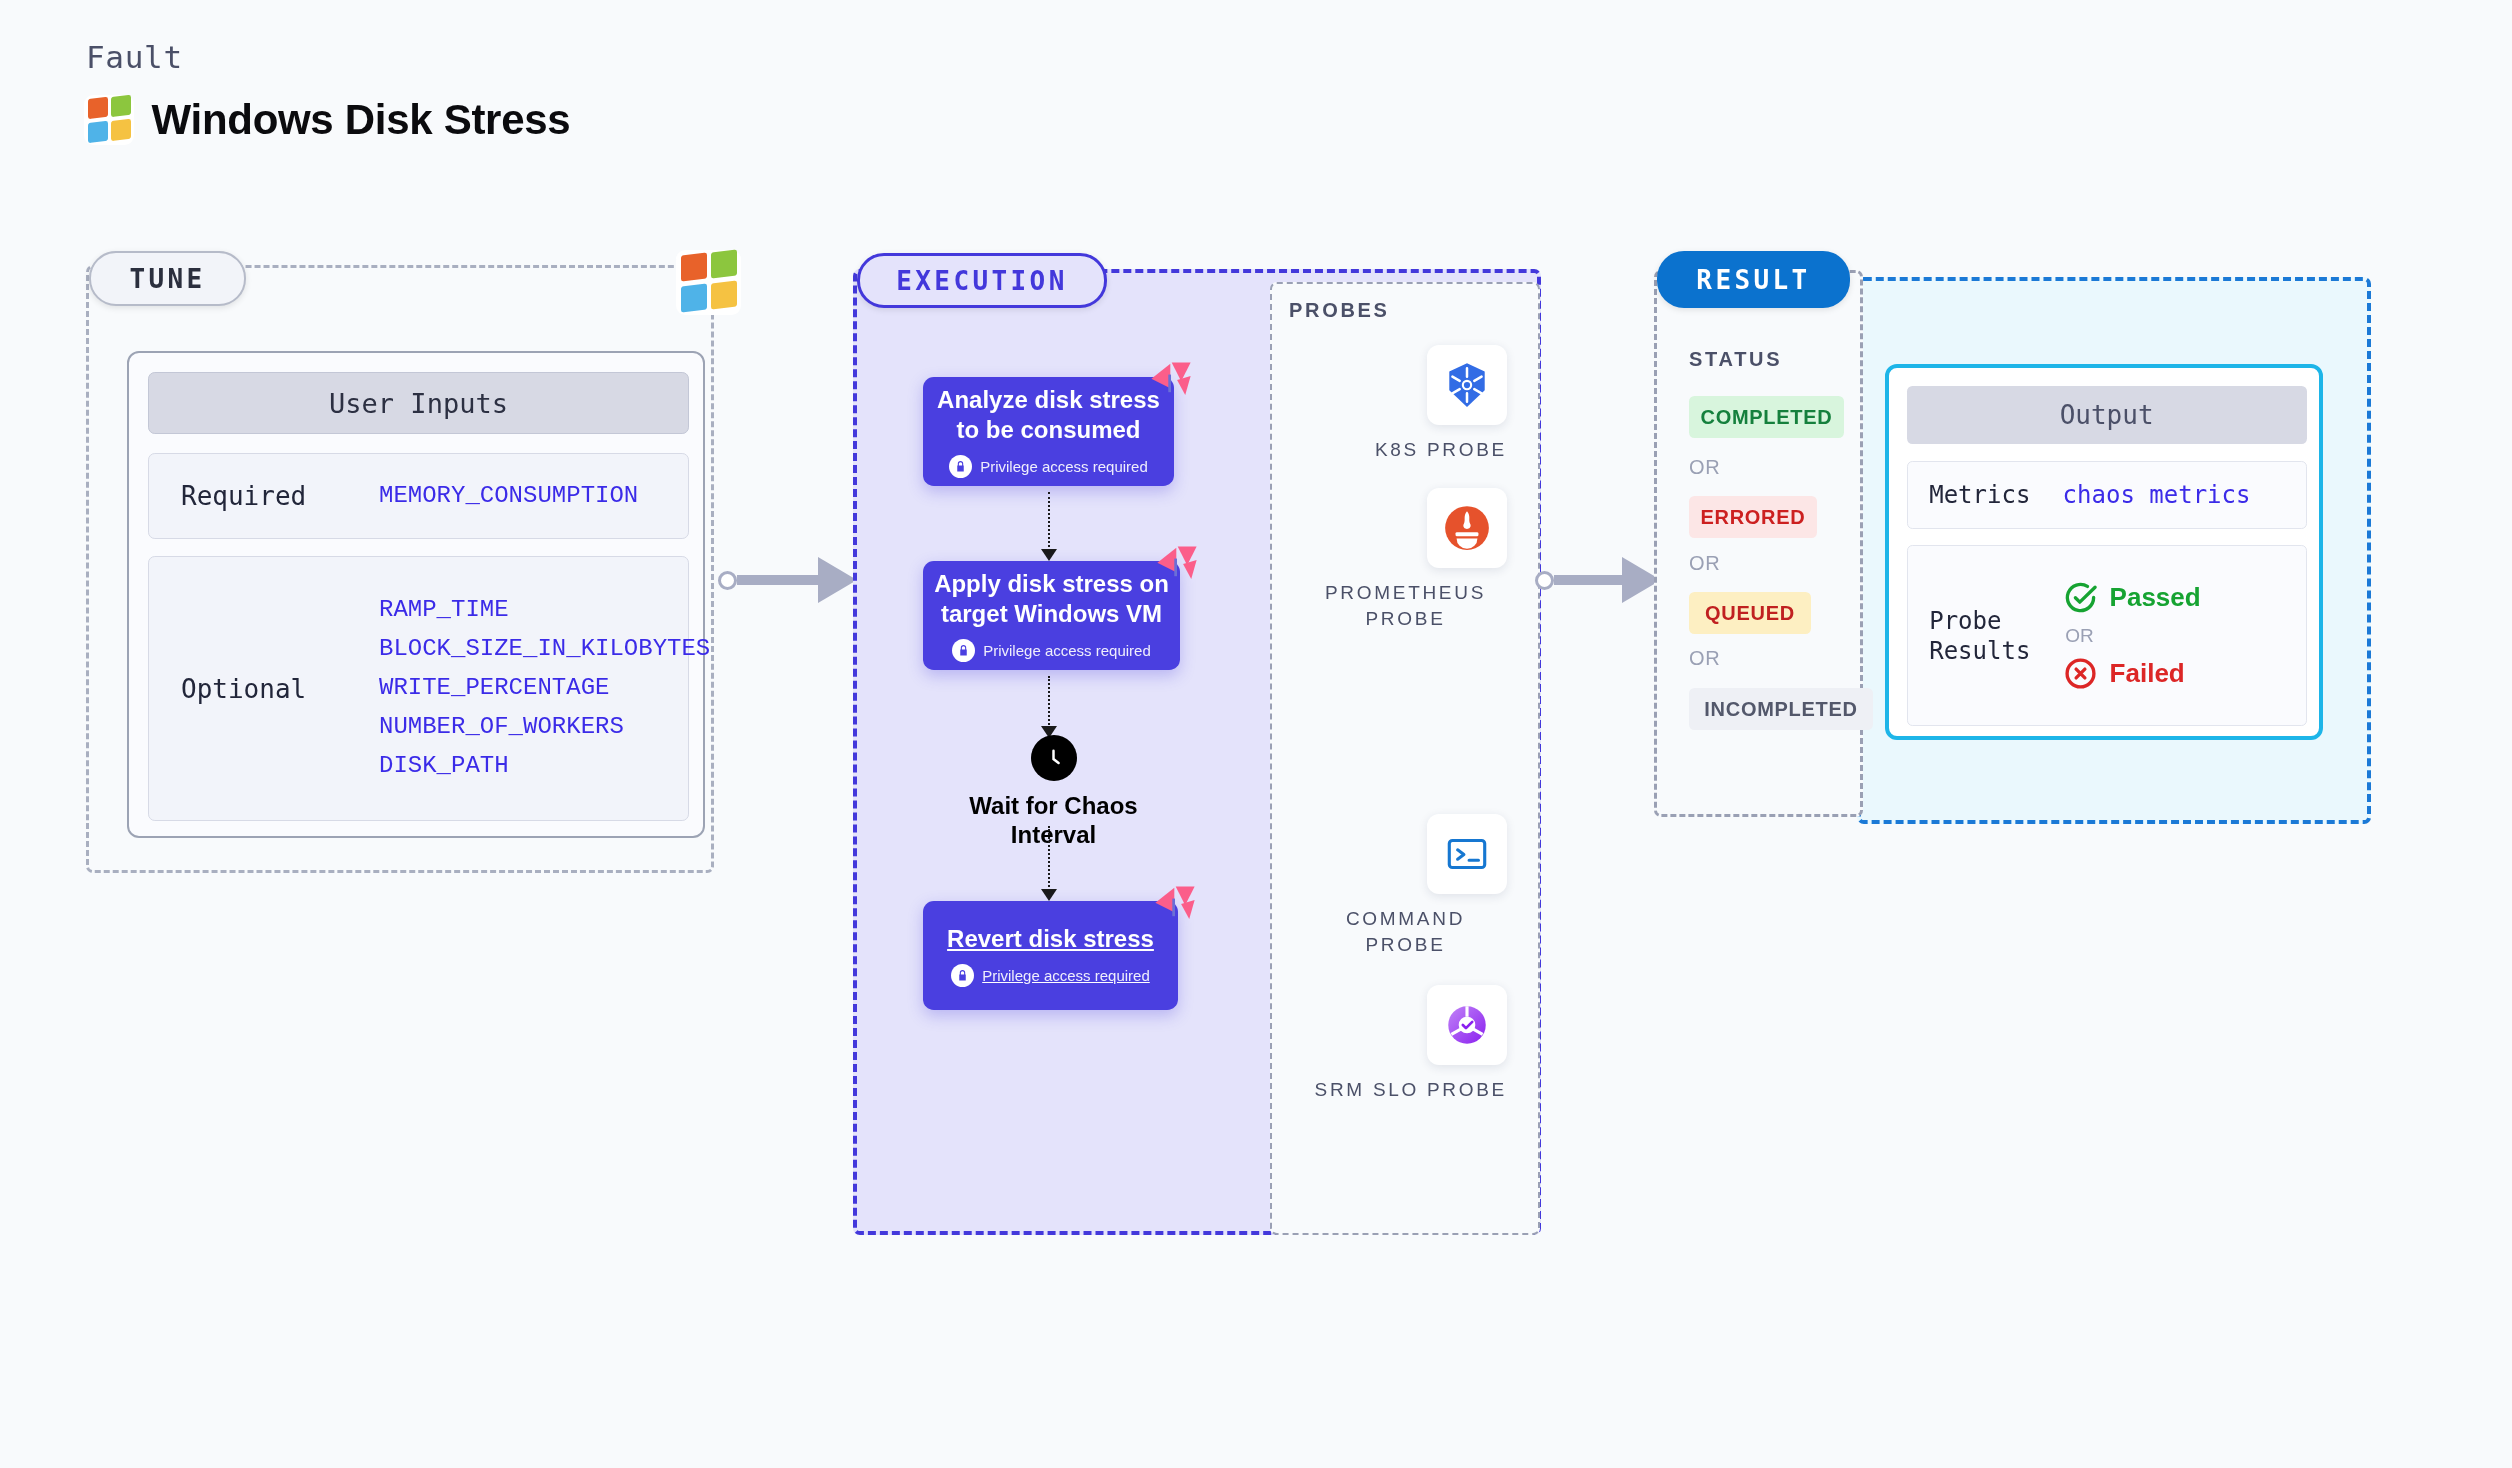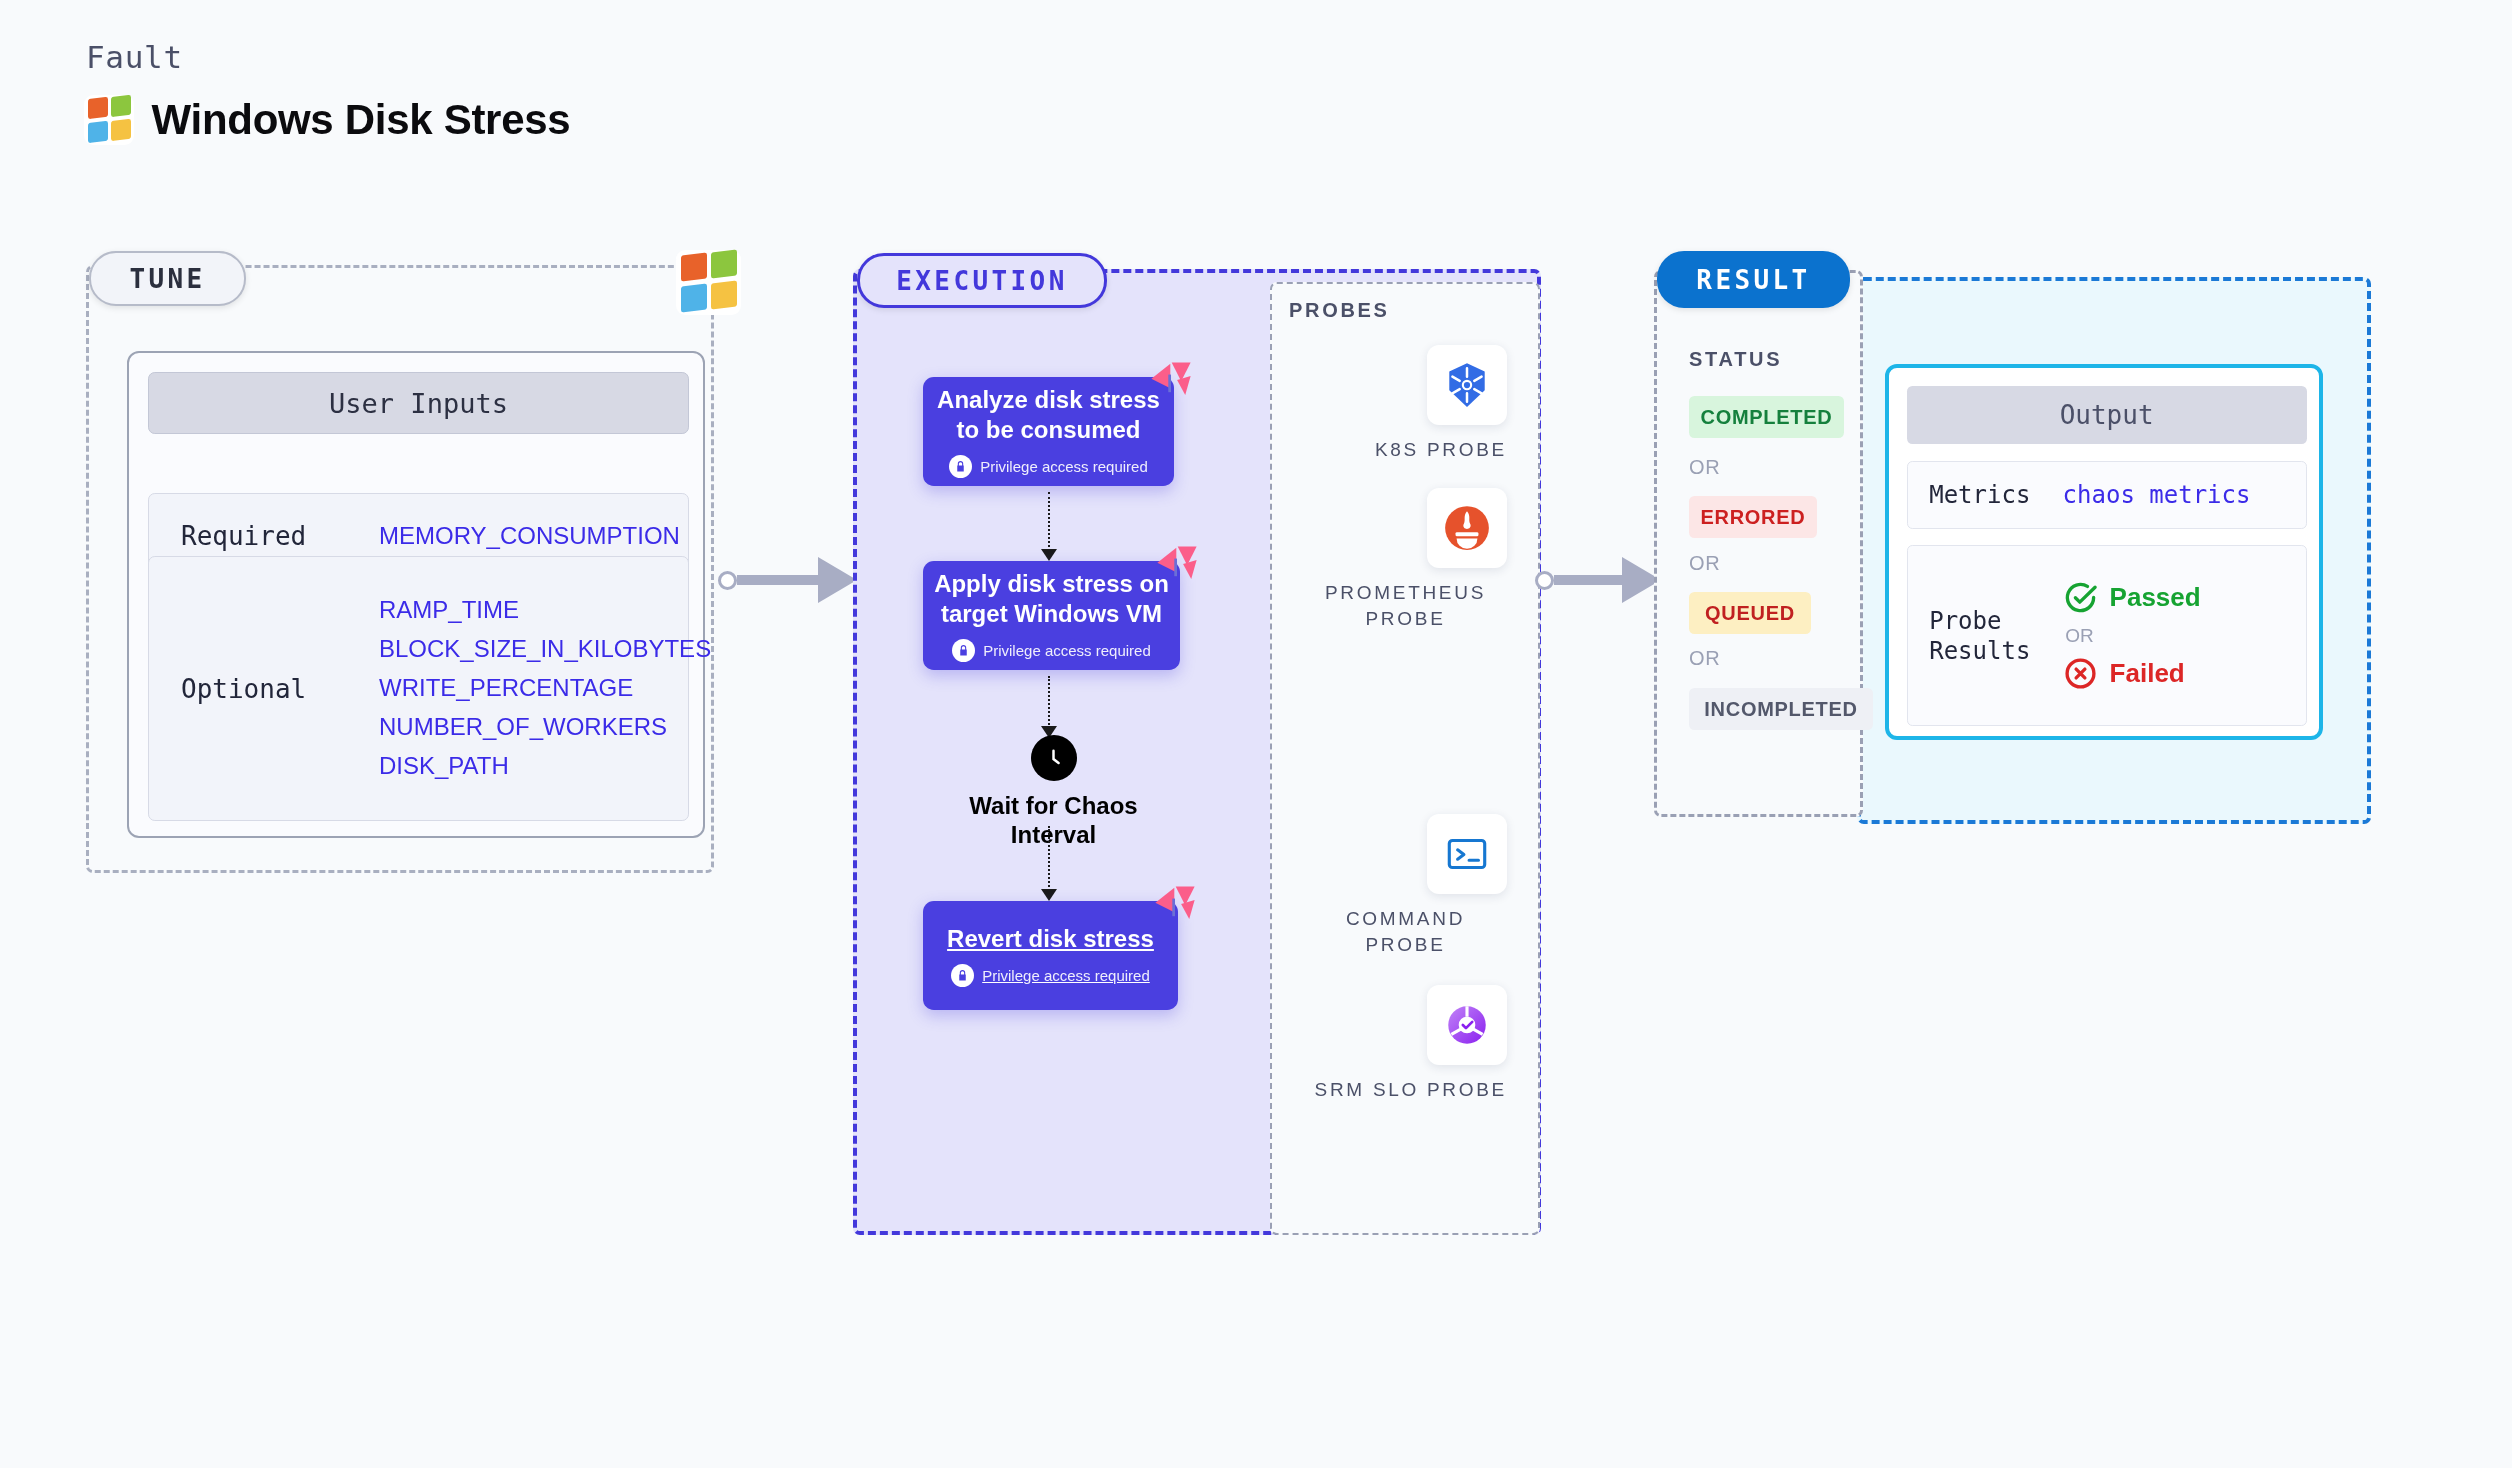--- a/index.html
+++ b/index.html
@@ -52,25 +52,25 @@
 
   
   .tune-card { position: absolute; left: 127px; top: 351px; width: 578px; height: 487px;
                background: #FAFBFE; border: 2.7px solid #9CA3B4; border-radius: 12px; }
   .ui-head { position: absolute; left: 19px; top: 19px; width: 541px; height: 62px;
              background: #D7D9E4; border: 1.4px solid #C3C7D6; border-radius: 6.8px;
              display: flex; align-items: center; justify-content: center;
              font-family: "DejaVu Sans Mono", monospace; font-size: 27px; color: #2C3042; }
   .param-box { position: absolute; left: 19px; background: #F2F4FA;
                border: 1.4px solid #D7DAE6; border-radius: 6.8px; display: flex; align-items: center; }
-  .pb-req { top: 100px; width: 541px; height: 86px; margin-top: 40px; }
+  .pb-req { top: 100px; width: 541px; height: 86px; }
   .pb-opt { top: 203px; width: 541px; height: 265px; }
   .param-label { font-family: "DejaVu Sans Mono", monospace; font-size: 26px; color: #22263A;
                  width: 230px; padding-left: 32px; flex: none; }
-  .param-vals { font-family: Liberation Sans, sans-serif; font-size: 24px; color: #3B2BE8;
+  .param-vals { font-family: Liberation Mono, monospace; font-size: 24px; color: #3B2BE8;
                 line-height: 1.62; }
 
   
   .exec-node { position: absolute; background: #4A3FE0; border-radius: 10.8px;
                box-shadow: 0 5.4px 15px rgba(74,63,224,.28); color: #fff;
                display: flex; flex-direction: column; align-items: center; justify-content: center; }
   .exec-title { font-size: 24px; font-weight: bold; text-align: center; line-height: 1.22; }
   .priv { display: flex; align-items: center; gap: 8px; margin-top: 10.8px; font-size: 15px; color: #EFEEFC; }
   .lockdot { width: 23px; height: 23px; border-radius: 50%; background: #fff;
              display: flex; align-items: center; justify-content: center; }

